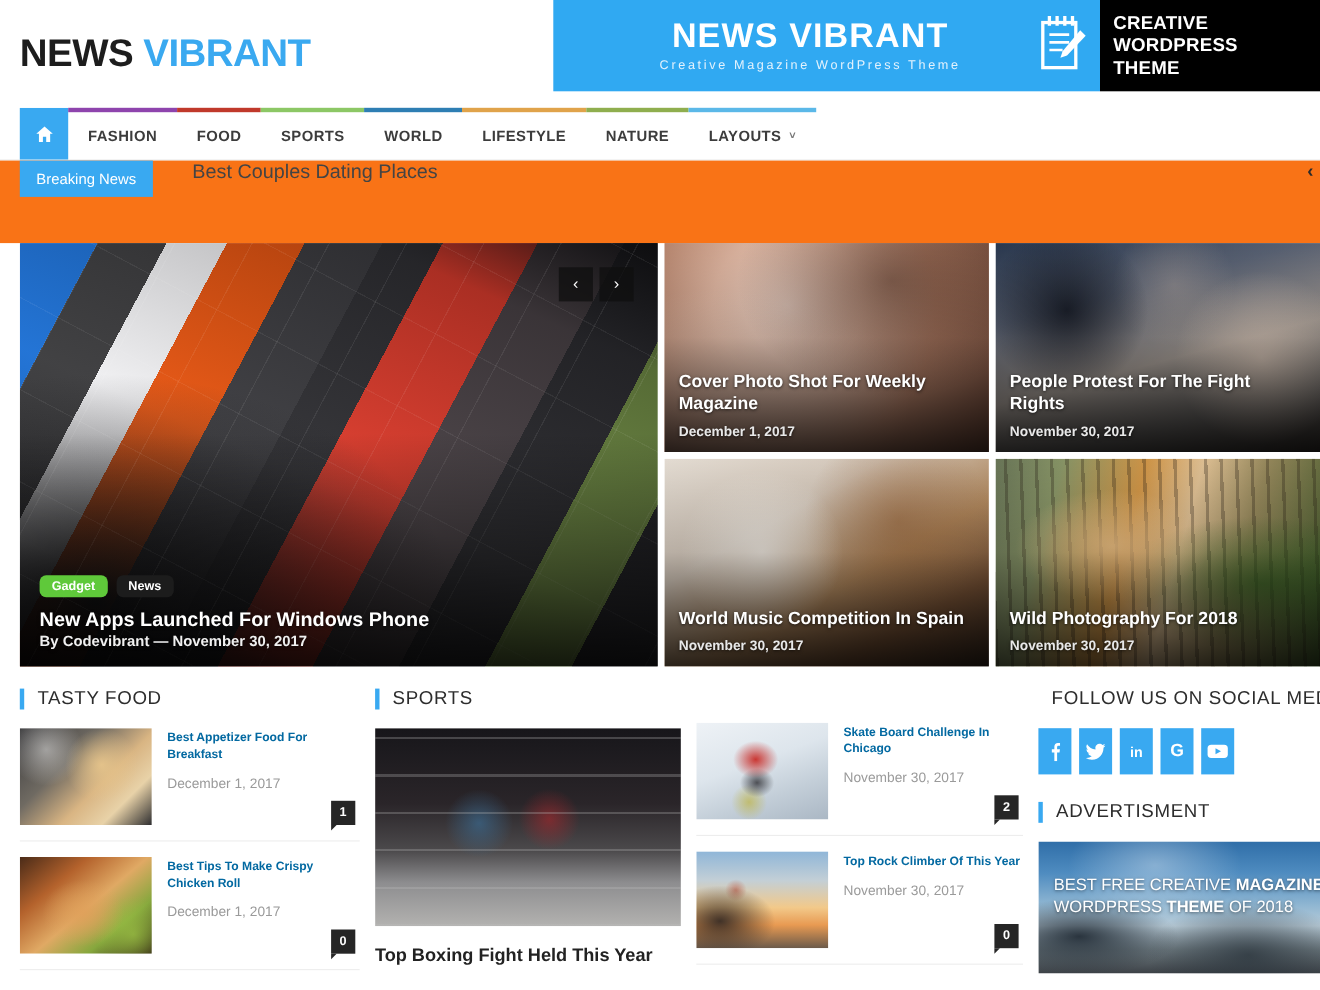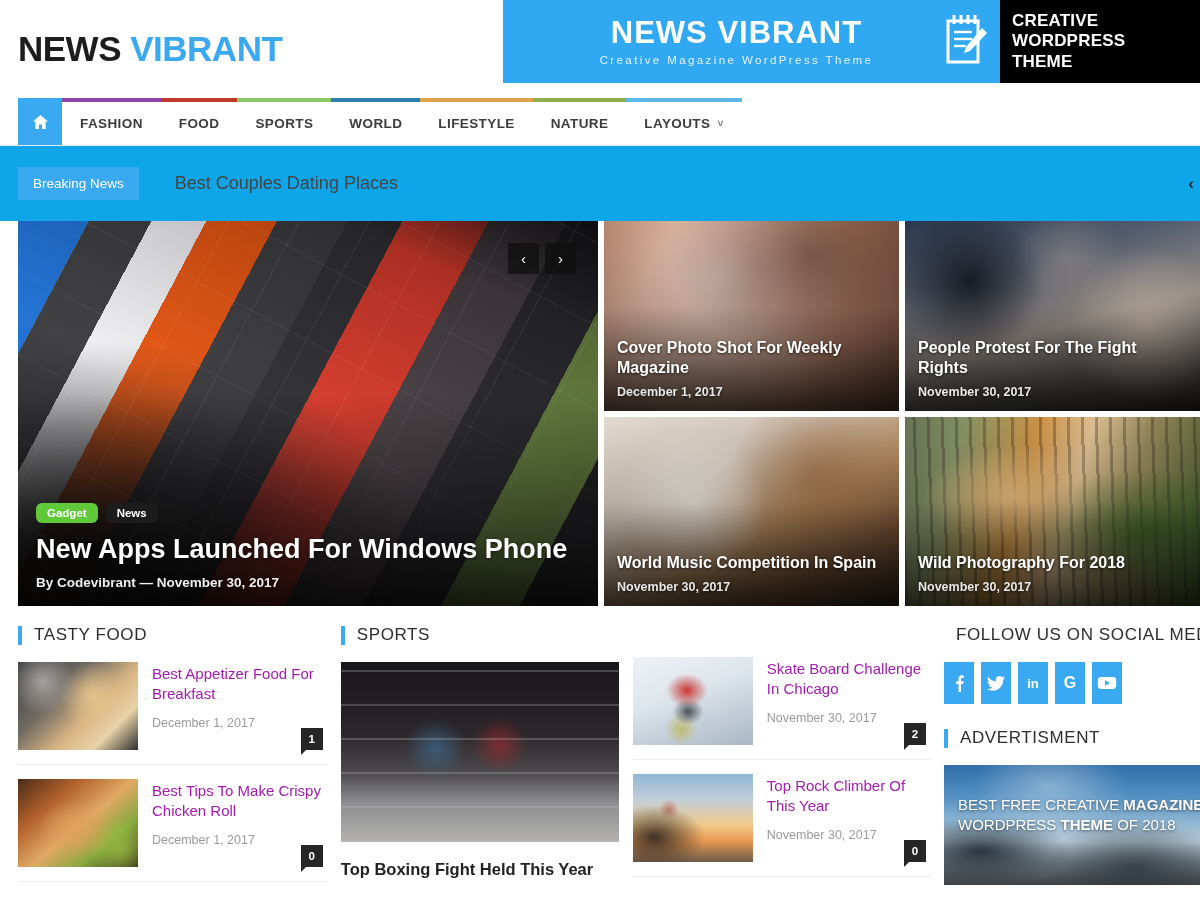--- a/index.html
+++ b/index.html
@@ -109,23 +109,23 @@
   .nav-item .caret {
     margin-left: 7px;
     font-size: 10px;
     color: #777;
   }
 
   
   .breaking {
     height: 75px;
     display: flex;
-    align-items: center;
+    align-items: flex-start;
     padding-left: 18px;
-    background: #0ea5e9;
+    background: #f97316;
     position: relative;
   }
   .breaking-tag {
     background: #39a9f1;
     color: #fff;
     font-size: 13.5px;
     padding: 9px 15px;
     font-weight: normal;
     cursor: pointer;
   }
@@ -163,22 +163,22 @@
   }
   .hero-body { position: absolute; left: 18px; bottom: 16px; right: 18px; }
   .tags { display: flex; gap: 8px; margin-bottom: 10px; }
   .tag {
     font-size: 11.5px; font-weight: bold; color: #fff;
     padding: 4px 11px; cursor: pointer; border-radius: 6px;
   }
   .tag.green { background: #5fc93a; }
   .tag.dark  { background: #1c1c1c; }
   .hero-title {
-    color: #fff; font-size: 27px; font-weight: bold;
-    line-height: 1.2; margin-bottom: 10px;
+    color: #fff; font-size: 18px; font-weight: bold;
+    line-height: 1.2; 
     text-shadow: 0 1px 3px rgba(0,0,0,0.6);
   }
   .hero-meta {
     color: #f0f0f0; font-size: 13.5px; font-weight: bold;
     text-shadow: 0 1px 3px rgba(0,0,0,0.6);
   }
   .hero-nav {
     position: absolute; top: 22px; right: 22px; display: flex; gap: 6px;
   }
   .hero-nav div {
@@ -228,21 +228,21 @@
     font-size: 17px; color: #2d2d2d; letter-spacing: 0.6px;
   }
 
   .post-row {
     display: flex; gap: 14px; padding-bottom: 14px; margin-bottom: 14px;
     border-bottom: 1px solid #ededed; cursor: pointer;
   }
   .post-thumb { width: 120px; height: 88px; flex: none; overflow: hidden; position: relative; }
   .post-info { flex: 1; position: relative; padding-top: 2px; }
   .post-title {
-    font-size: 15px; font-weight: normal; color: #a21caf;
+    font-size: 11px; font-weight: bold; color: #0369a1;
     line-height: 1.32; margin-bottom: 12px;
   }
   .post-date { font-size: 12.5px; color: #9a9a9a; }
   .cbadge {
     position: absolute; right: 4px; bottom: 0;
     background: #262626; color: #fff; font-size: 11.5px; font-weight: bold;
     width: 22px; height: 22px; display: flex; align-items: center; justify-content: center;
   }
   .cbadge::after {
     content: ""; position: absolute; left: 0; top: 100%;

